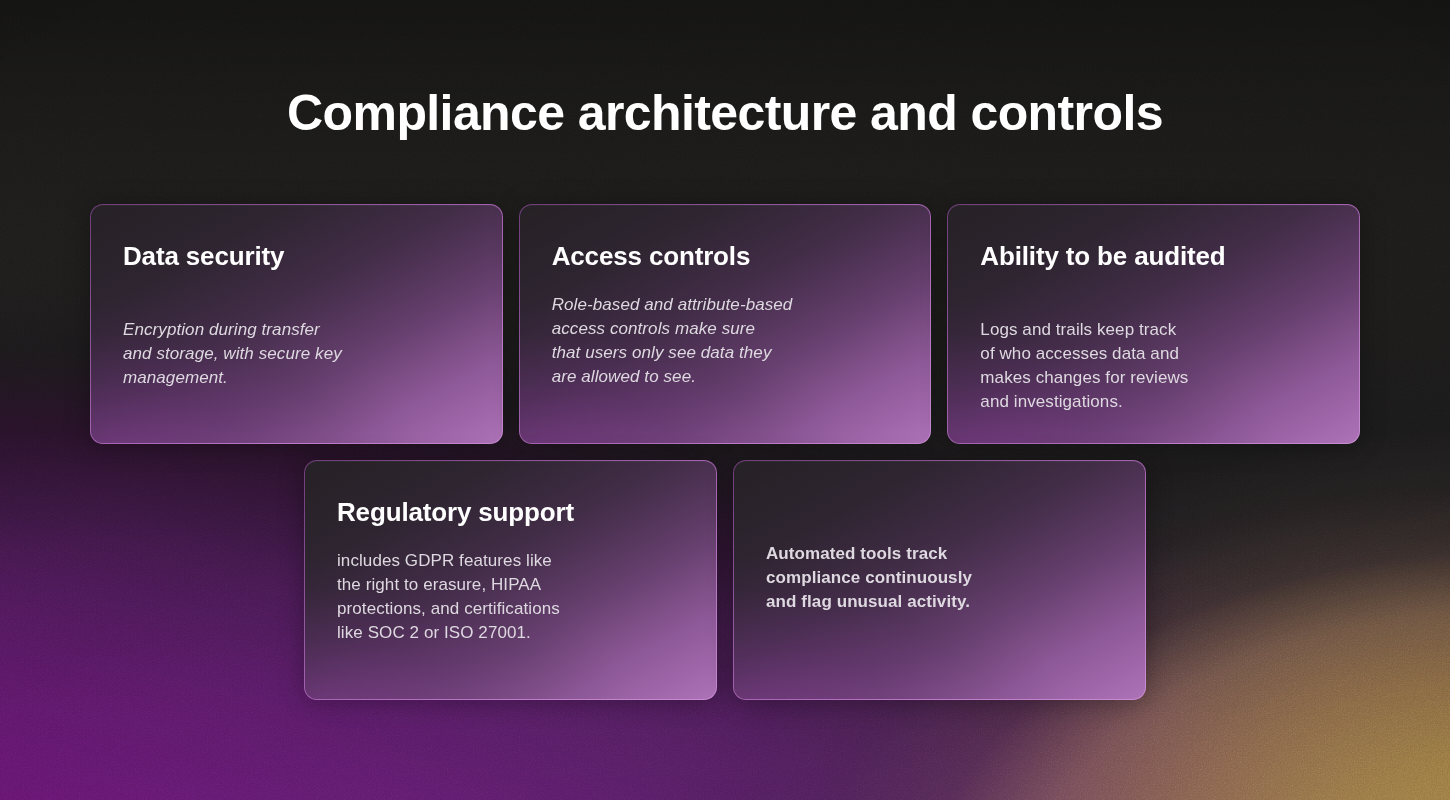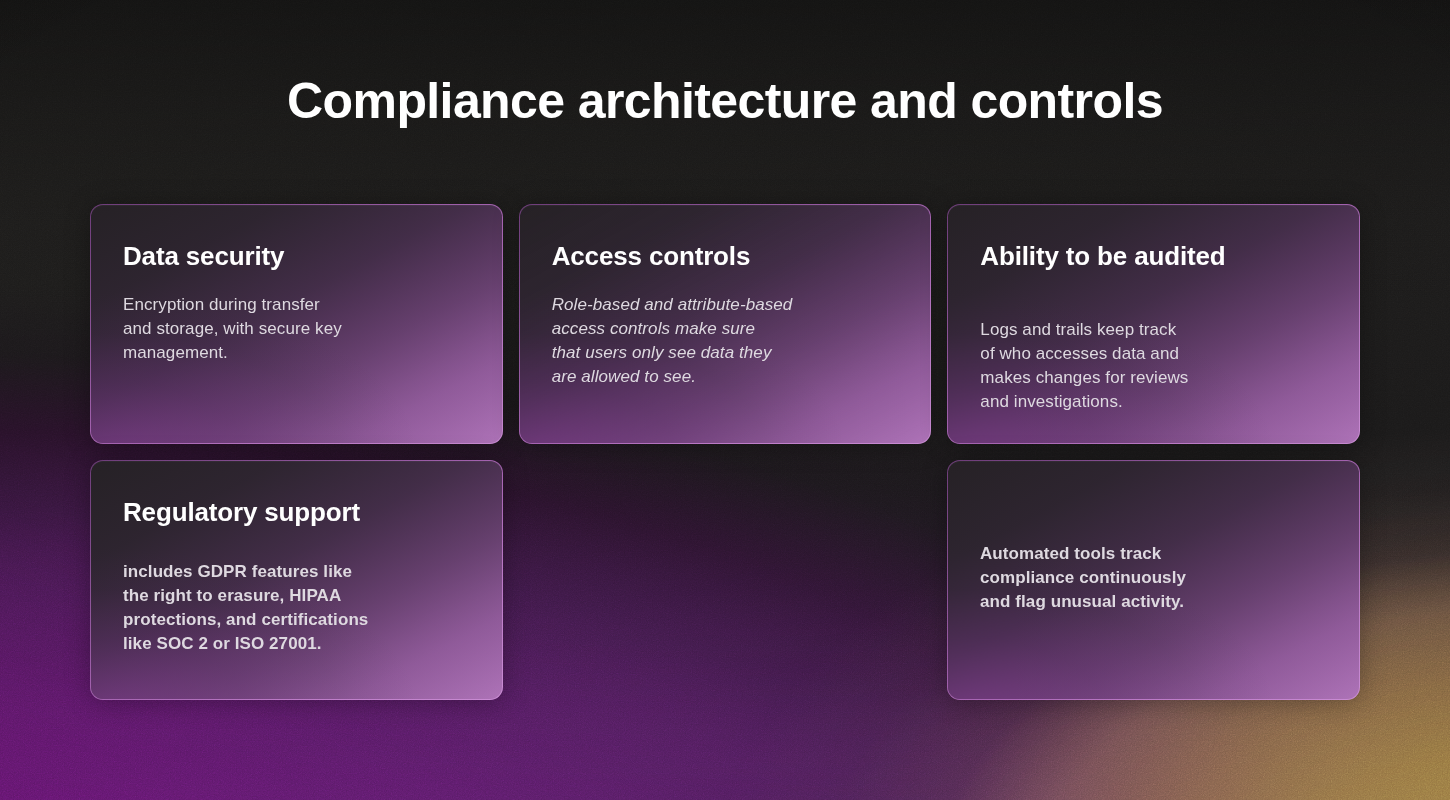--- a/index.html
+++ b/index.html
@@ -121,21 +121,21 @@
   
   .content {
     position:relative;
     z-index:5;
     width:100%;
     height:100%;
   }
 
   .page-title {
     position:absolute;
-    top:74px;
+    top:86px;
     left:0;
     width:100%;
     text-align:center;
     font-size:50px;
     font-weight:700;
     letter-spacing:-0.012em;
     color:#ffffff;
     line-height:1.08;
     white-space:nowrap;
   }
@@ -147,21 +147,21 @@
     left:90px;
     width:1270px;
   }
 
   .row {
     display:flex;
     gap:16px;
   }
   .row-top { justify-content:flex-start; }
   .row-bottom {
-    justify-content:space-between;
+    justify-content:center;
     margin-top:16px;
   }
 
   
   .card {
     position:relative;
     width:413px;
     height:240px;
     border-radius:13px;
     padding:36px 32px 4px 32px;
@@ -218,24 +218,24 @@
     margin-top:46px;
     font-size:17px;
     font-weight:400;
     line-height:24px;
     color:#ded9e0;
     letter-spacing:0.005em;
     white-space:pre-line;
   }
 
   
-  .card-data-security  .card-body { margin-top:21px; }
+  .card-data-security  .card-body { margin-top:46px;font-style:italic; }
   .card-access-controls .card-body { margin-top:21px;font-style:italic; }
   .card-ability-to-be-audited .card-body { }
-  .card-regulatory-support .card-body { margin-top:32px;font-weight:bold; }
+  .card-regulatory-support .card-body { margin-top:21px; }
   .card-monitoring .card-body { margin-top:45px;font-weight:bold; }
 </style>
 </head>
 <body>
 
 <div class="slide">
 
   <div class="bg-layer bg-base"></div>
   <div class="bg-layer bg-magenta"></div>
   <div class="bg-layer bg-violet"></div>

